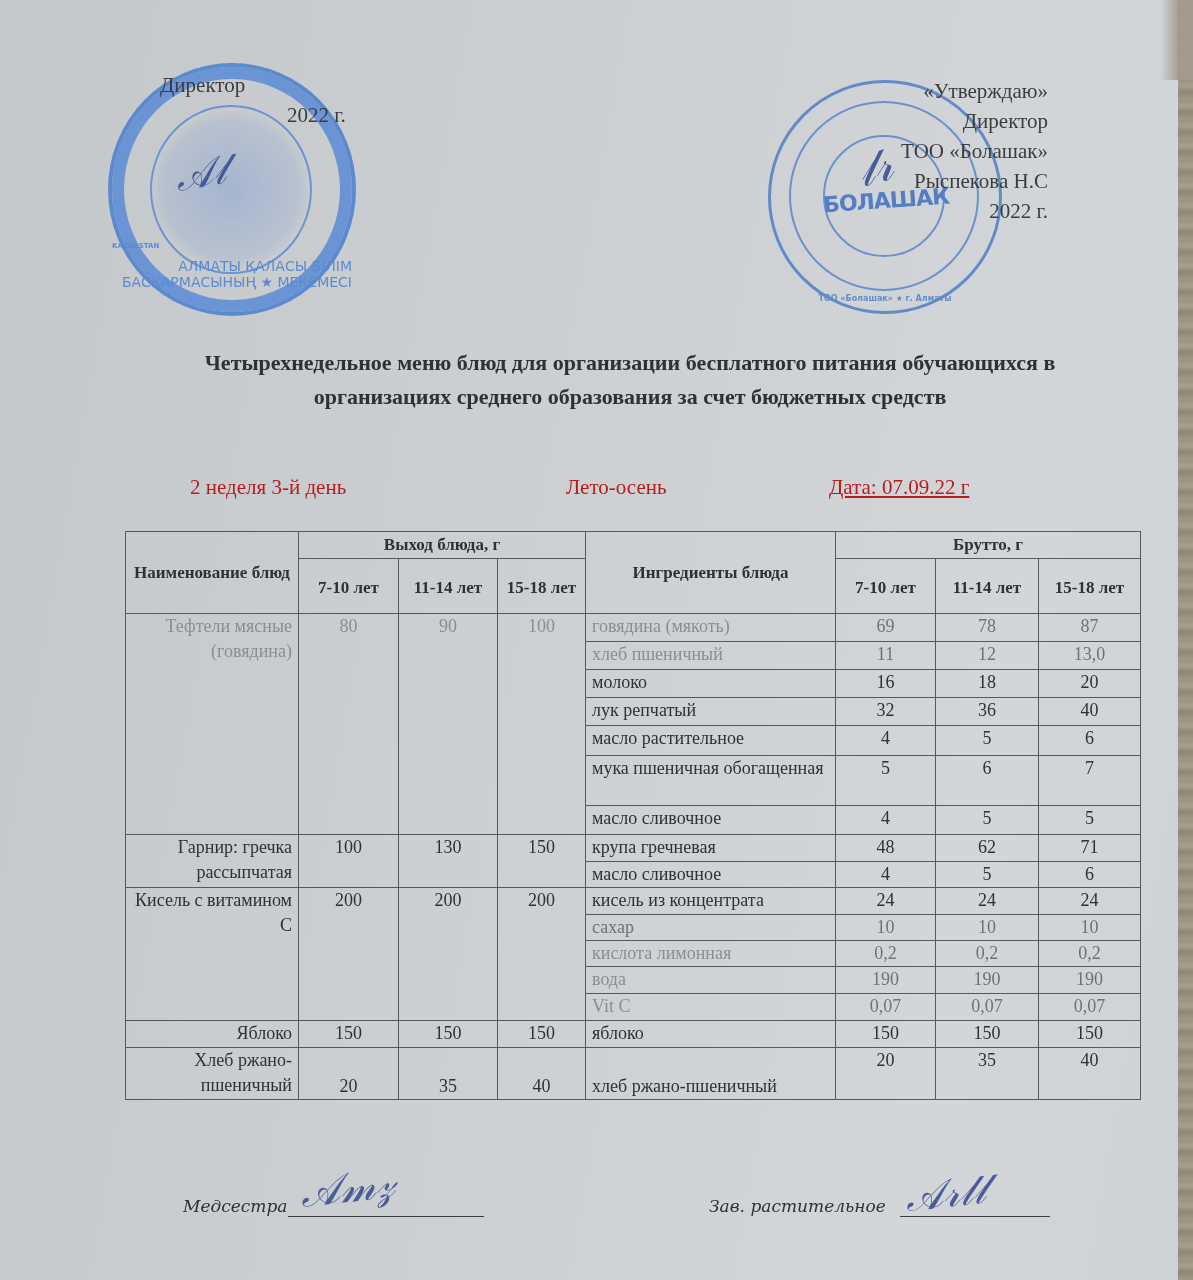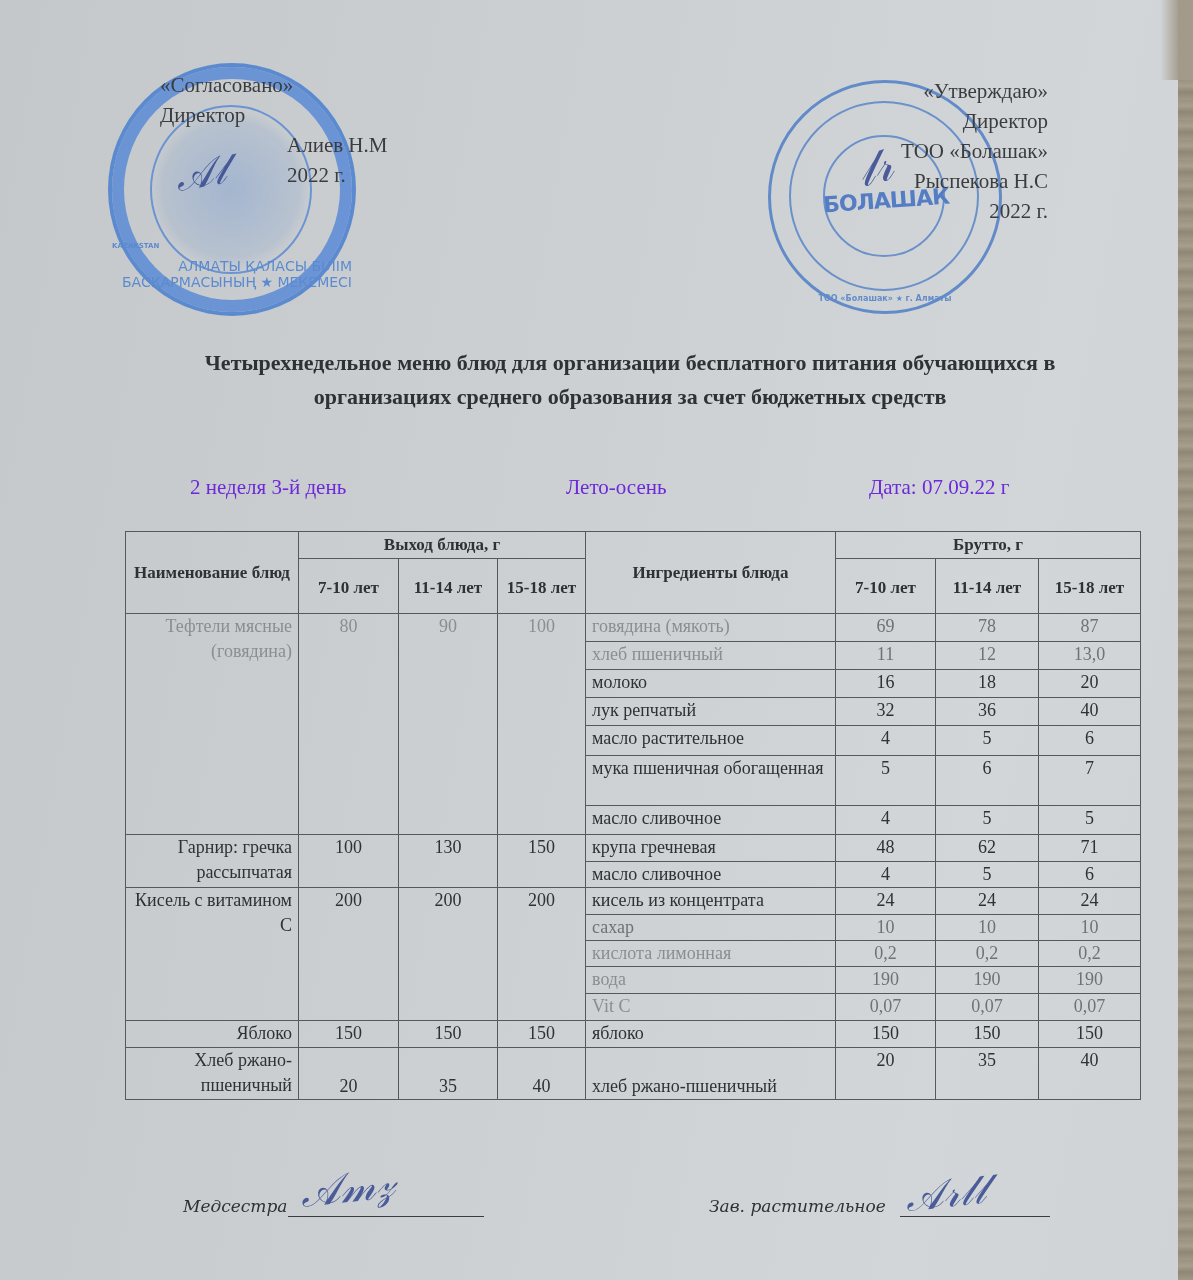--- a/index.html
+++ b/index.html
@@ -73,25 +73,25 @@
     position: absolute; font-family: "DejaVu Serif", serif; font-style: italic;
     color: #3b4f93; opacity: 0.9;
   }
   .sig-left-dir { left: 175px; top: 150px; font-size: 40px; transform: rotate(-10deg); }
   .sig-right-dir { left: 858px; top: 140px; font-size: 46px; transform: rotate(-15deg); }
   .title {
     position: absolute; left: 150px; width: 960px; top: 346px;
     text-align: center; font-size: 22px; font-weight: bold; line-height: 34px; color: #2f3133;
   }
   .meta-row {
-    position: absolute; top: 475px; font-size: 21px; color: #6d28d9;
+    position: absolute; top: 475px; font-size: 21px; color: #b91c1c;
   }
   .meta-week { left: 190px; }
   .meta-season { left: 566px; }
-  .meta-date { left: 869px; }
+  .meta-date { left: 829px; text-decoration: underline; }
   table.menu {
     position: absolute; left: 125px; top: 531px; width: 1015px;
     border-collapse: collapse; table-layout: fixed;
     font-size: 18px; color: #2f3133;
   }
   table.menu td, table.menu th {
     border: 1.3px solid #55595c; padding: 0 6px; vertical-align: top; line-height: 25px;
   }
   table.menu th { font-weight: bold; text-align: center; vertical-align: middle; font-size: 17px; line-height: 26px; }
   table.menu th.sub { line-height: 24px; padding-top: 4px; }
@@ -127,23 +127,21 @@
 </div>
 
 <div class="stamp stamp-right">
   <div class="mid"></div>
   <div class="inner"></div>
   <div class="brand">БОЛАШАК</div>
   <div class="ring-text">ТОО «Болашак» ★ г. Алматы</div>
 </div>
 
 <div class="approval approval-left">
-  <div>«Согласовано»</div>
   <div>Директор</div>
-  <div class="name-line">Алиев Н.М</div>
   <div class="year-line">2022 г.</div>
 </div>
 <div class="signature sig-left-dir">𝒜𝓁</div>
 
 <div class="approval approval-right">
   <div>«Утверждаю»</div>
   <div>Директор</div>
   <div>ТОО «Болашак»</div>
   <div>Рыспекова Н.С</div>
   <div>2022 г.</div>

